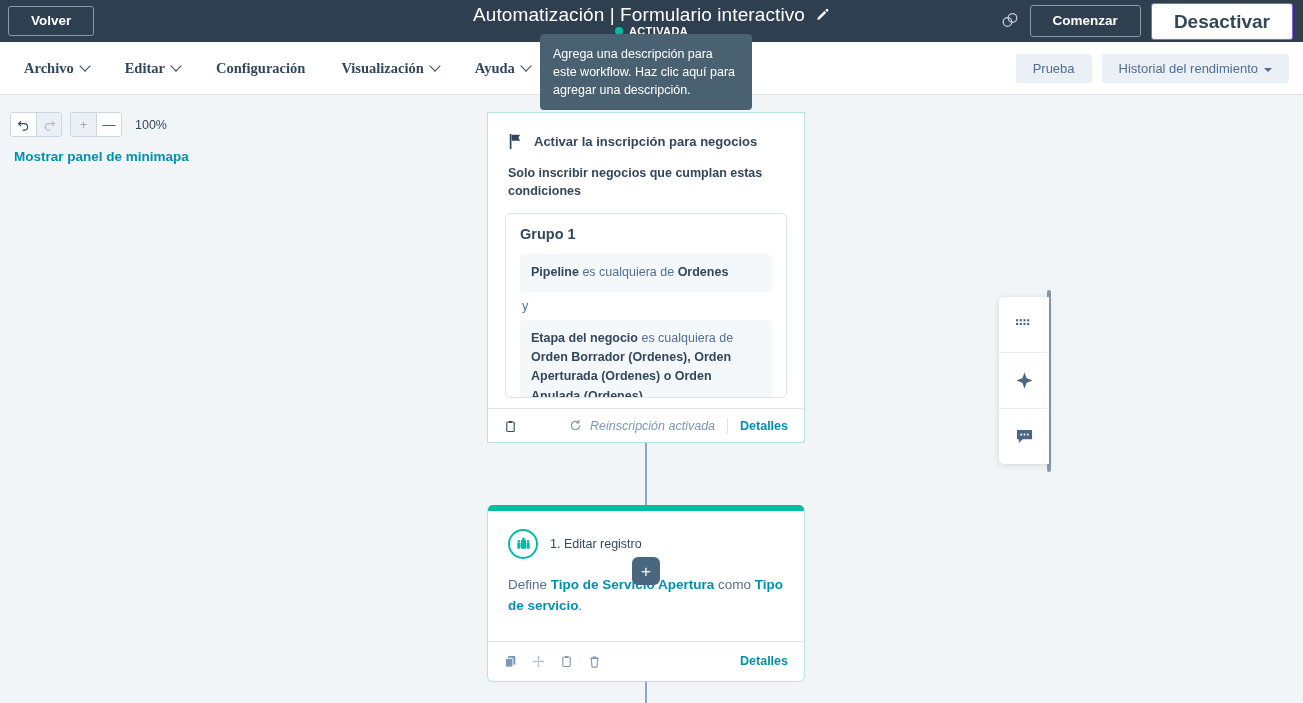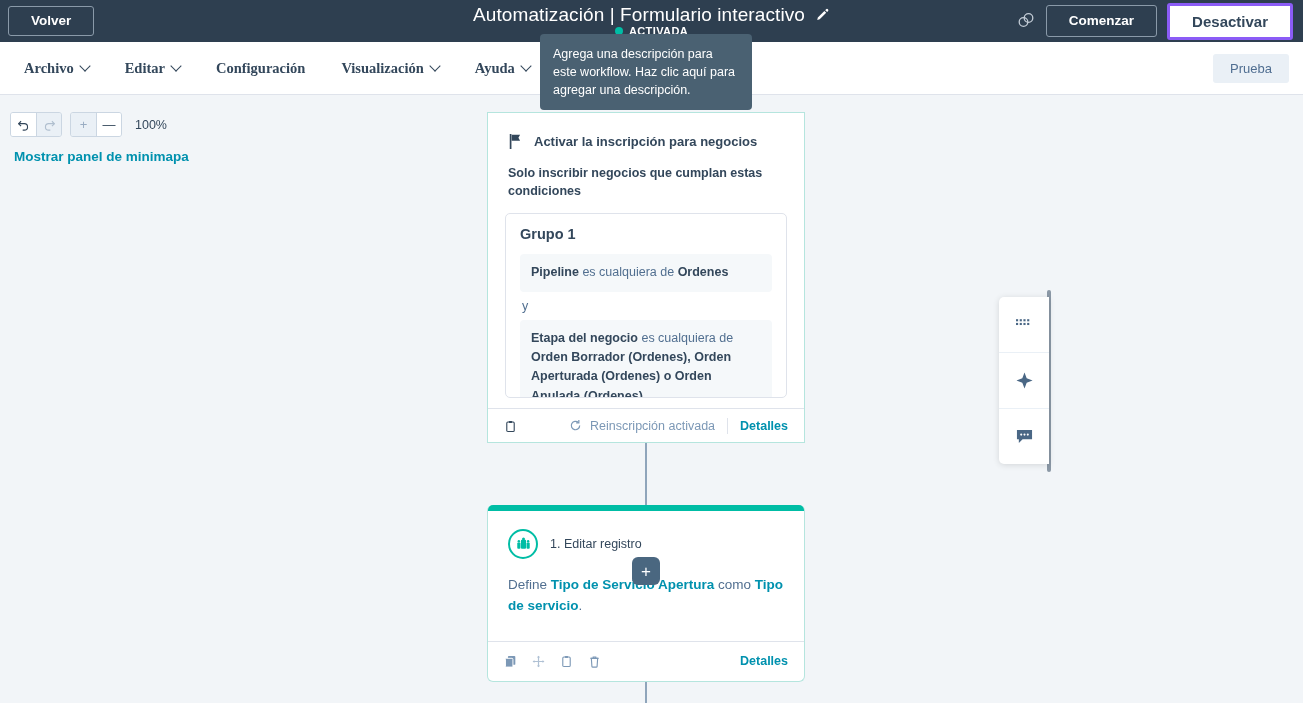--- a/index.html
+++ b/index.html
@@ -58,22 +58,22 @@
     position: absolute; right: 10px; top: 0; height: 42px;
     display: flex; align-items: center; gap: 10px;
   }
   .chain-icon { width: 20px; height: 20px; cursor: pointer; }
   .btn-outline {
     background: transparent; border: 1px solid #8a9aa9; color: #fff;
     font-size: 13.5px; font-weight: bold; border-radius: 3px;
     padding: 8px 22px; cursor: pointer; line-height: 1;
   }
   .btn-white {
-    background: #ffffff; border: 3px solid #8b5cf6; color: #33475b;
-    font-size: 15px; font-weight: bold; border-radius: 3px;
+    background: #ffffff; border: 1px solid #8b5cf6; color: #33475b;
+    font-size: 19px; font-weight: bold; border-radius: 3px;
     padding: 8px 22px; cursor: pointer; line-height: 1;
   }
 
   
   .tooltip {
     position: absolute; left: 540px; top: 34px; width: 212px;
     background: #4a6172; color: #ffffff;
     border-radius: 4px; padding: 11px 13px;
     font-size: 12.5px; line-height: 1.45;
     z-index: 30;
@@ -170,21 +170,21 @@
   .and-row { font-size: 12.5px; color: #516f90; padding: 7px 2px 7px 2px; }
   .node-foot {
     display: flex; align-items: center; height: 34px;
     border-top: 1px solid #dfe3eb; padding: 0 16px;
     margin-top: 10px;
   }
   .foot-icons { display: flex; align-items: center; gap: 14px; }
   .ic { width: 14px; height: 14px; cursor: pointer; }
   .reenroll {
     display: flex; align-items: center; gap: 7px;
-    margin-left: auto; font-size: 12.5px; color: #7c98b6;
+    margin-left: auto; font-size: 12.5px; color: #7c98b6; font-style: italic;
   }
   .divider-v { width: 1px; height: 16px; background: #dfe3eb; margin: 0 12px; }
   .details-link { color: #0091ae; font-size: 12.5px; font-weight: bold; cursor: pointer; }
 
   .conn-line { position: absolute; width: 2px; background: #8fa5bb; }
   .plus-btn {
     position: absolute; left: 632px; top: 462px;
     width: 28px; height: 28px; border-radius: 6px;
     background: #4a6780; border: none; cursor: pointer;
     display: flex; align-items: center; justify-content: center;
@@ -284,20 +284,21 @@
         <span class="caret thin"></span>
       </div>
       <div class="menu-item">
         <span>Ayuda</span>
         <span class="caret thin"></span>
       </div>
     </div>
 
     <div class="menu-right">
       <button class="btn-ghost">Prueba</button>
+      <button class="btn-ghost"><span>Historial del rendimiento</span><span class="mini-caret"></span></button>
     </div>
   </div>
 
   <div class="zoomrow">
     <div class="zgrp">
       <div class="zbtn">
         <svg viewBox="0 0 16 16" width="13" height="13">
             <path d="M5 4L2 7l3 3" fill="none" stroke="#33475b" stroke-width="1.4"></path>
             <path d="M2 7h7a4 4 0 0 1 0 8H7" fill="none" stroke="#33475b" stroke-width="1.4"></path>
           </svg>

